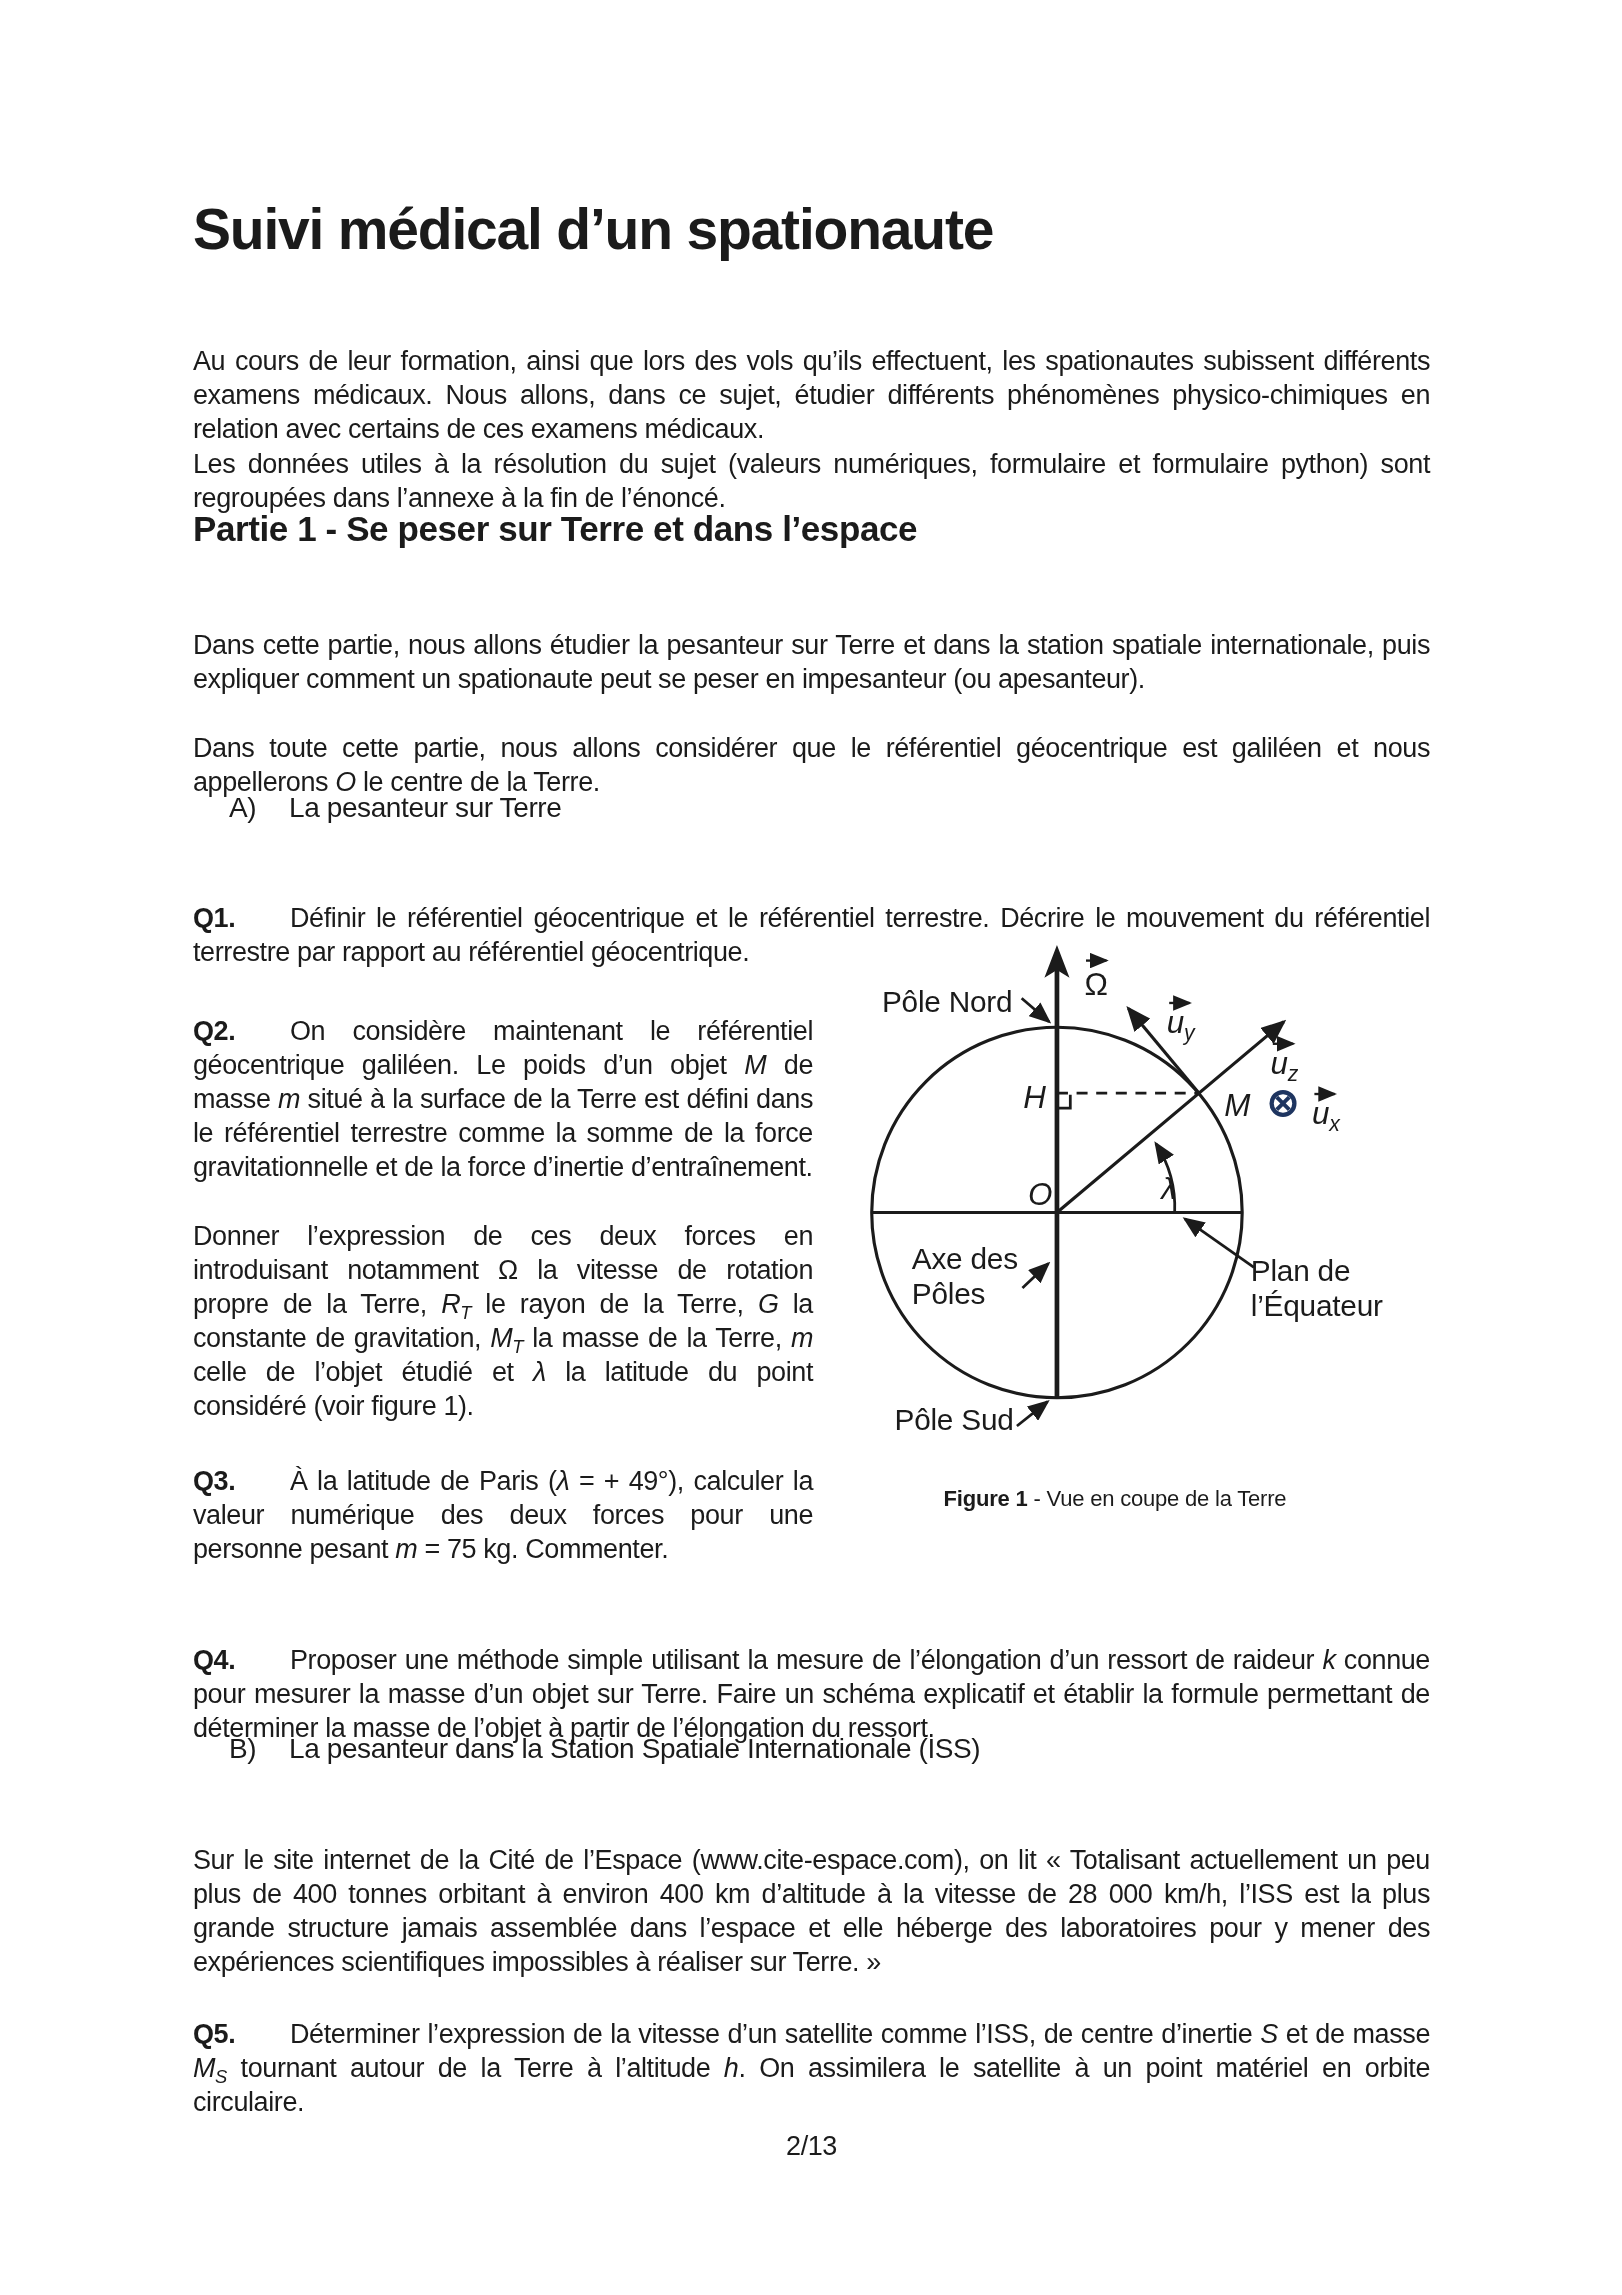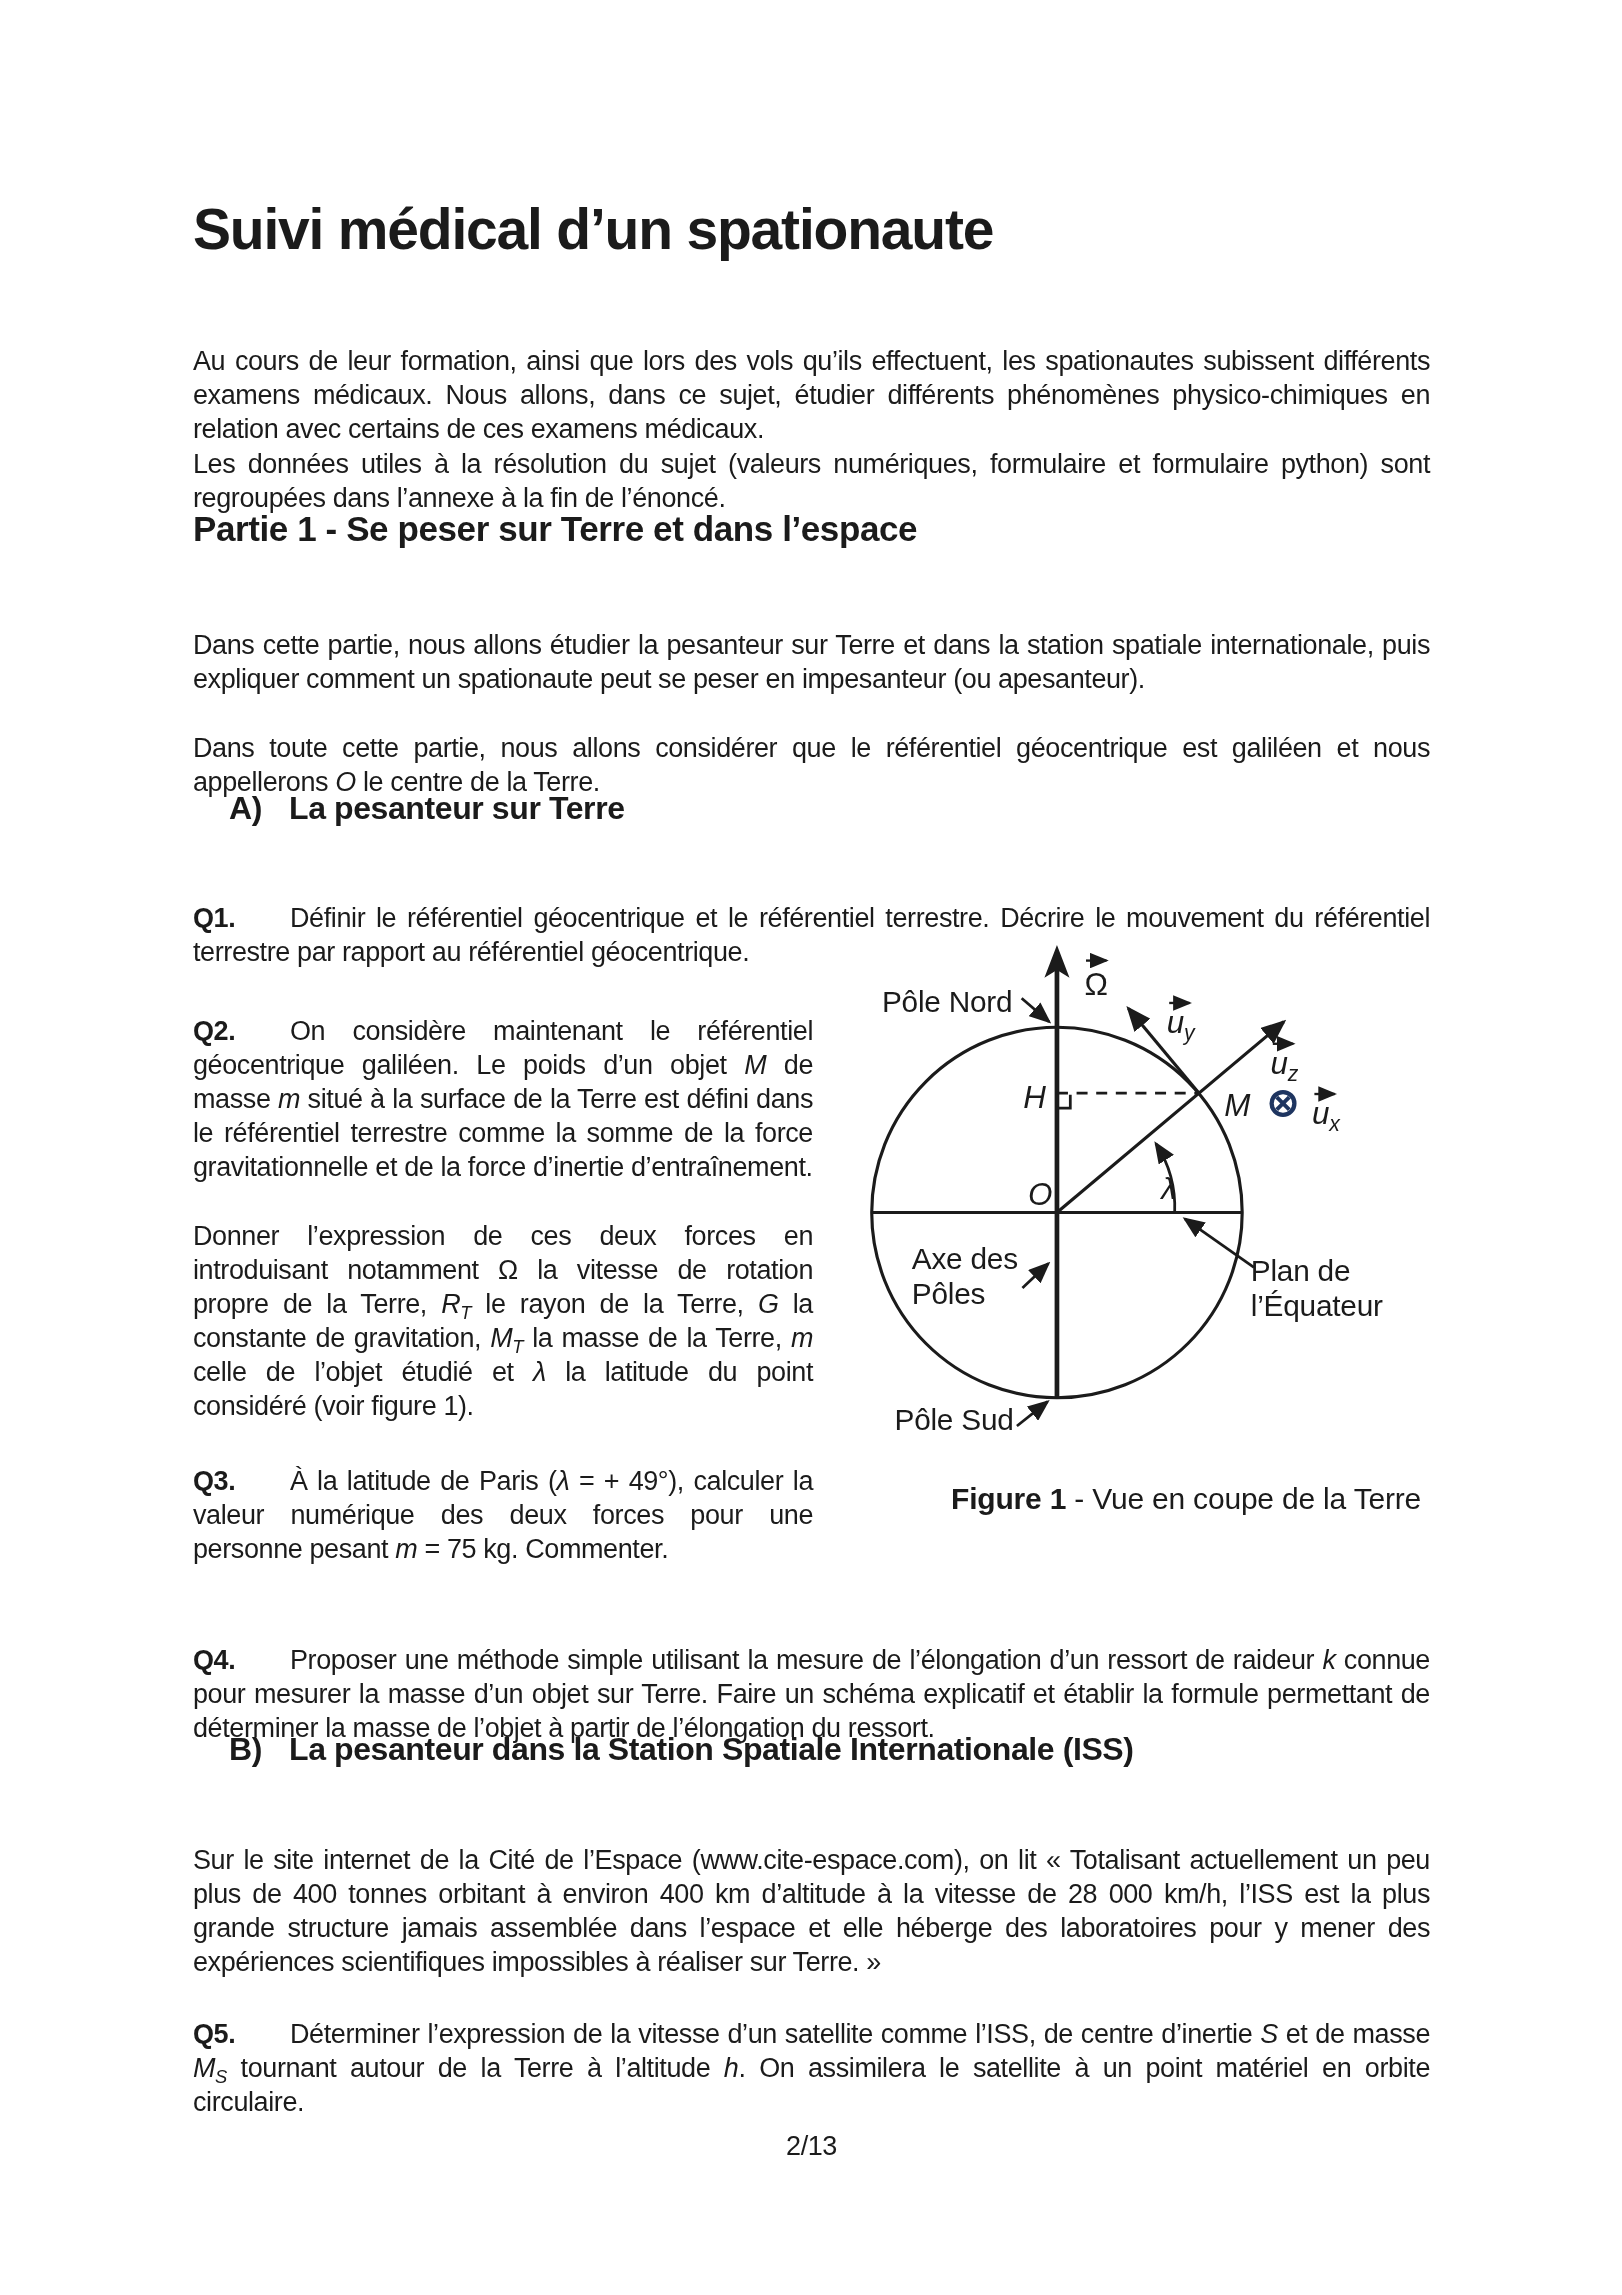--- a/index.html
+++ b/index.html
@@ -18,27 +18,27 @@
     overflow:hidden;
     padding-left:32px;
   }
   .block{position:absolute;left:193px;}
   .just{text-align:justify;margin-top:41px;}
   .title{
     font-size:57px;font-weight:bold;line-height:63px;letter-spacing:-1.2px;
     white-space:nowrap;
   }
   .h-partie{font-size:35px;font-weight:bold;line-height:39px;letter-spacing:-0.4px;white-space:nowrap;}
-  .sec{font-weight:bold;font-size:32px;padding-left:36px;white-space:nowrap;}
+  .sec{font-weight:normal;font-size:28px;padding-left:36px;white-space:nowrap;}
   .sec-label{display:inline-block;width:60px;}
   .qlabel{font-weight:bold;display:inline-block;width:97px;}
   .it{font-style:italic;}
   .bd{font-weight:bold;}
   sub{font-size:68%;line-height:0;}
-  .caption{position:absolute;left:809px;width:612px;text-align:right;font-size:30px;letter-spacing:-0.2px;}
+  .caption{position:absolute;left:809px;width:612px;text-align:center;font-size:22px;letter-spacing:-0.2px;}
   .pagenum{position:absolute;left:0;width:1623px;text-align:center;}
   .figwrap{position:absolute;left:816px;top:926px;width:675px;height:628px;}
   svg text{font-family:"Liberation Sans","DejaVu Sans",sans-serif;fill:var(--ink,#1b1b1b);letter-spacing:-0.3px;}
   .flabel{font-size:38px;}
   .fital{font-size:40px;font-style:italic;}
   .fsub{font-size:27px;font-style:italic;}
   .fline{stroke:var(--ink,#1b1b1b);fill:none;}
 </style>
 </head>
 <body>

